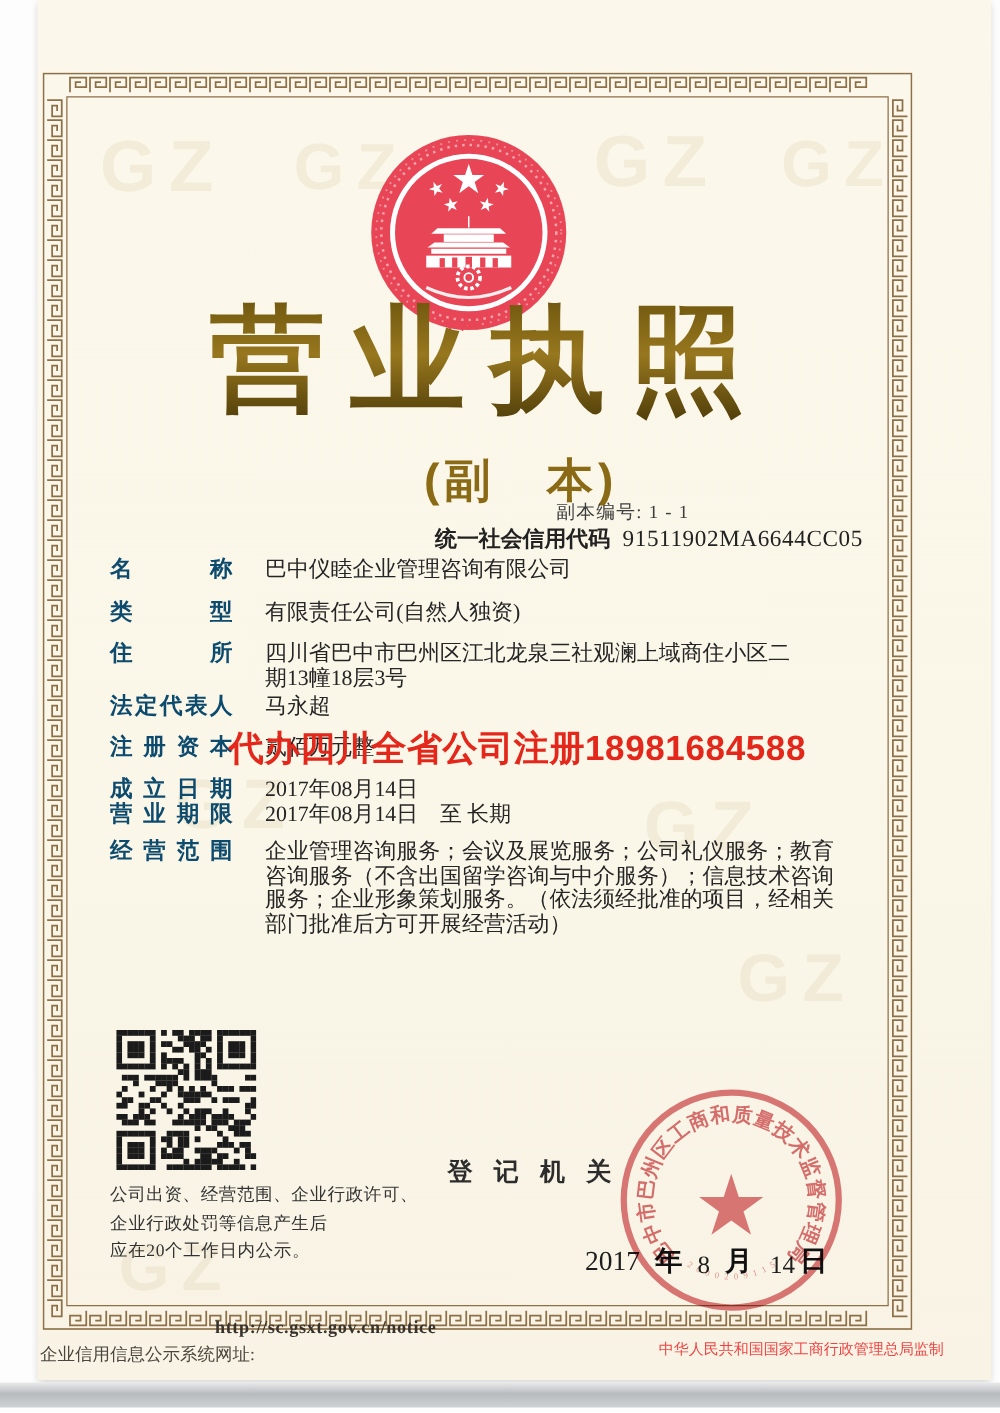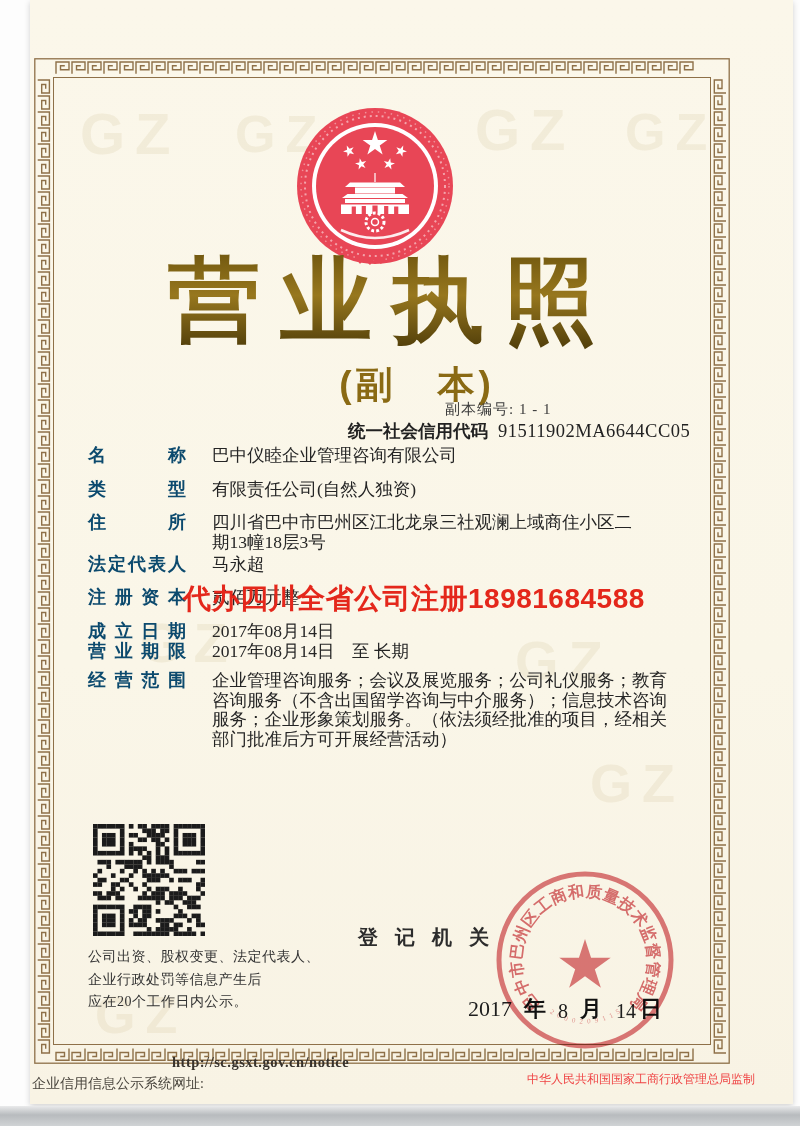--- a/index.html
+++ b/index.html
@@ -17,21 +17,21 @@
   
   .sec-letter { position:absolute; font-family:"Liberation Sans",sans-serif; font-weight:700;
            color:rgba(200,180,130,0.16); letter-spacing:10px; pointer-events:none; }
 
   
   #borderSvg { position:absolute; left:34px; top:58px; }
 
   
   .emblem { position:absolute; left:295px; top:106px; width:160px; height:160px; }
 
-  .title { position:absolute; left:34px; top:250px; width:696px; text-align:center;
+  .title { position:absolute; left:34px; top:238px; width:696px; text-align:center;
            font-family:"Liberation Sans","DejaVu Sans",sans-serif; font-weight:900;
            font-size:92px; letter-spacing:20px; padding-left:20px; line-height:1.1;
            background:linear-gradient(180deg,#70570f 0%,#97771e 45%,#4e3c09 100%);
            -webkit-background-clip:text; background-clip:text; color:transparent; }
   .subtitle { position:absolute; left:34px; top:360px; width:766px; text-align:center;
            font-family:"Liberation Sans",sans-serif; font-weight:800; font-size:37px;
            color:#8a6a14; letter-spacing:4px; }
   .copy-no { position:absolute; left:445px; top:400px; font-size:15px; color:#3c3c3c; letter-spacing:1px; }
 
   .credit-line { position:absolute; left:348px; top:419px; white-space:nowrap; }
@@ -687,21 +687,21 @@
       <rect x="71.68" y="107.52" width="4.63" height="4.63" fill="#1b1b1b"></rect>
       <rect x="80.64" y="107.52" width="4.63" height="4.63" fill="#1b1b1b"></rect>
       <rect x="85.12" y="107.52" width="4.63" height="4.63" fill="#1b1b1b"></rect>
       <rect x="89.60" y="107.52" width="4.63" height="4.63" fill="#1b1b1b"></rect>
       <rect x="94.08" y="107.52" width="4.63" height="4.63" fill="#1b1b1b"></rect>
       <rect x="98.56" y="107.52" width="4.63" height="4.63" fill="#1b1b1b"></rect>
       <rect x="107.52" y="107.52" width="4.63" height="4.63" fill="#1b1b1b"></rect>
     </svg>
 
   <div class="qr-note">
-    <div>公司出资、股权变更、法定代表人、</div>
+    <div>公司出资、经营范围、企业行政许可、</div>
     <div>企业行政处罚等信息产生后</div>
     <div>应在20个工作日内公示。</div>
   </div>
 
   <div class="reg-auth">登记机关</div>
 
   <svg id="sealSvg" width="194" height="194" viewBox="-97 -97 194 194">
     <circle cx="0" cy="0" r="86" fill="none" stroke="#d4595f" stroke-width="5" opacity="0.8"></circle>
     <polygon points="0,-1 0.2245,-0.309 0.951,-0.309 0.3633,0.118 0.5878,0.809 0,0.382 -0.5878,0.809 -0.3633,0.118 -0.951,-0.309 -0.2245,-0.309" transform="translate(0,6) scale(27)" fill="#d4595f" opacity="0.8"></polygon>
     <g id="sealTextGroup">

